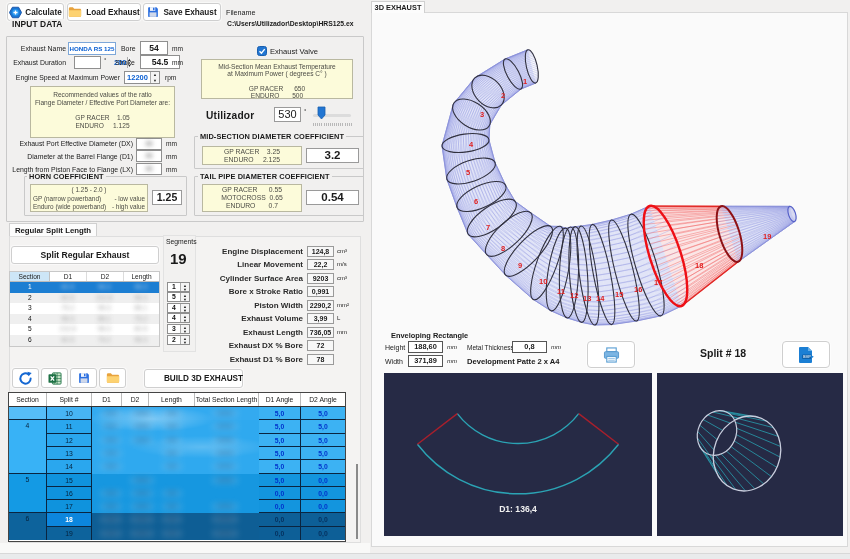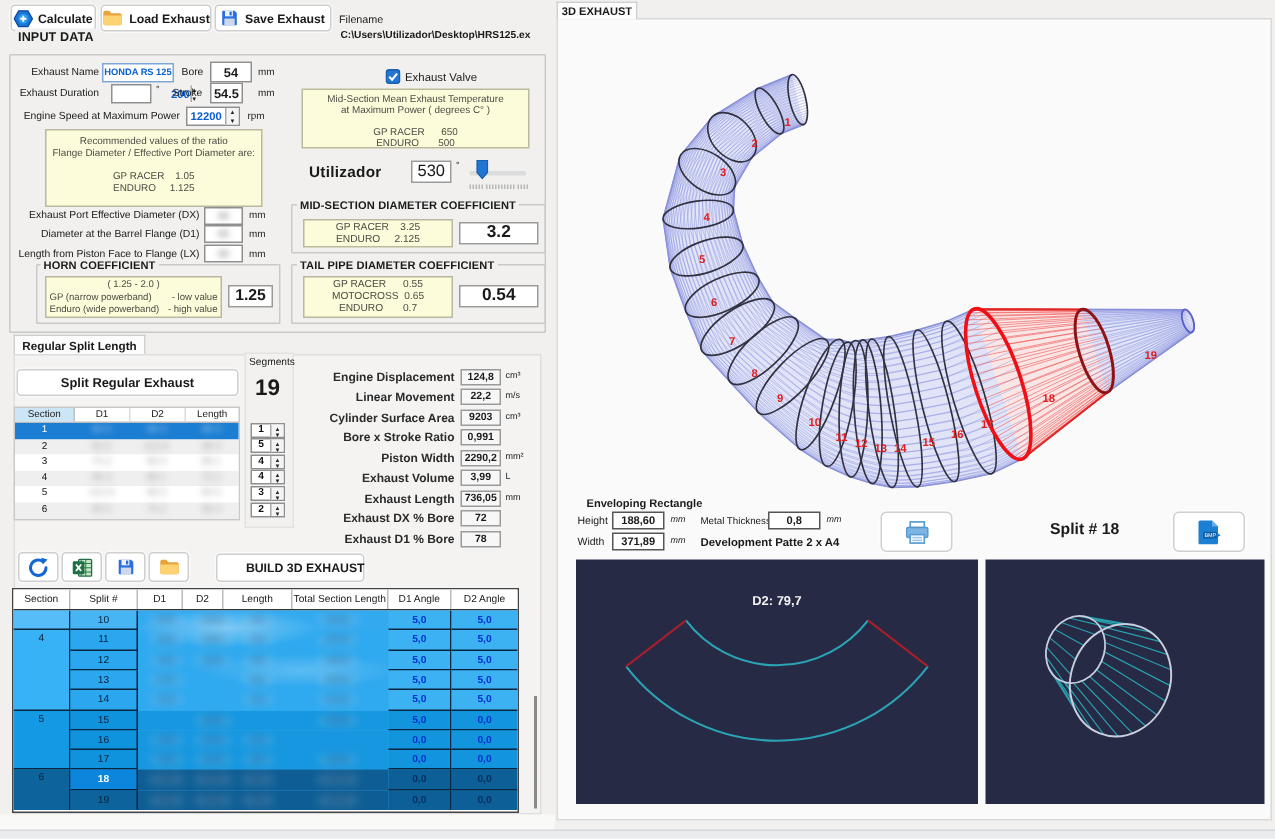--- a/index.html
+++ b/index.html
@@ -61,21 +61,21 @@
 <div class="rlbl" style="left:0px;top:59px;width:66px">Exhaust Duration</div>
 <div class="spin" style="left:74px;top:56px;width:27px;height:13px">
     <div class="v" style="font-size:7.5px;line-height:11px;padding-left:39px;">200</div>
     <div class="ar">
       <span>▲</span>
       <span>▼</span>
     </div>
   </div>
 <div class="lbl" style="left:104px;top:57px;font-size:6px">°</div>
 <div class="lbl" style="left:115px;top:59px">Stroke</div>
-<div class="inp" style="left:140px;top:55px;width:22px;height:14px;font-size:8.6px;line-height:12px">54.5</div>
+<div class="inp" style="left:140px;top:55px;width:40px;height:14px;font-size:8.6px;line-height:12px">54.5</div>
 <div class="unit" style="left:172px;top:59px">mm</div>
 <div class="rlbl" style="left:0px;top:74px;width:120px">Engine Speed at Maximum Power</div>
 <div class="spin" style="left:124px;top:71px;width:36px;height:13px">
     <div class="v" style="font-size:7.5px;line-height:11px;">12200</div>
     <div class="ar">
       <span>▲</span>
       <span>▼</span>
     </div>
   </div>
 <div class="unit" style="left:165px;top:74px">rpm</div>
@@ -580,20 +580,20 @@
       <polygon points="13.2,9.2 15.8,10.8 13.2,12.4" fill="#1b7fd4"></polygon>
     </svg>
   </div>
 <div class="darkpanel" style="left:384px;width:268px">
     <svg width="268" height="163" viewBox="0 0 268 163" style="position:absolute;left:0;top:0">
 <path d="M73.3 40.6A76.5 76.5 0 0 0 194.7 40.6" fill="none" stroke="#2ba3b4" stroke-width="1.4"></path>
 <path d="M33.4 71.2A126.8 126.8 0 0 0 234.6 71.2" fill="none" stroke="#2ba3b4" stroke-width="1.4"></path>
 <line x1="73.3" y1="40.6" x2="33.4" y2="71.2" stroke="#a81f2c" stroke-width="1.4"></line>
 <line x1="194.7" y1="40.6" x2="234.6" y2="71.2" stroke="#a81f2c" stroke-width="1.4"></line>
 </svg>
-    <div class="abs b" style="left:0;top:22px;width:268px;text-align:center;color:#f2f2f2;font-size:8.6px">D2: 79,7</div>
+    <div class="abs b" style="left:0;top:131px;width:268px;text-align:center;color:#f2f2f2;font-size:8.6px">D1: 136,4</div>
   </div>
 <div class="darkpanel" style="left:657px;width:186px">
     <svg width="186" height="163" viewBox="0 0 186 163" style="position:absolute;left:0;top:0">
 <path d="M48.2 79.6L70.4 112.8M44.2 75.8L63.5 106.3M41.5 70.7L58.7 97.6M40.3 64.7L56.4 87.5M40.7 58.4L56.9 76.9M42.7 52.1L60.1 66.6M46.1 46.5L65.6 57.4M50.6 42.0L73.2 50.0M55.8 39.0L82.1 45.2M61.4 37.7L91.7 43.2M66.9 38.1L101.1 44.2M71.8 40.4L109.6 48.2M75.8 44.2L116.5 54.7M78.5 49.3L121.3 63.4M79.7 55.3L123.6 73.5M79.3 61.6L123.1 84.1M77.3 67.9L119.9 94.4M73.9 73.5L114.4 103.6M69.4 78.0L106.8 111.0M64.2 81.0L97.9 115.8M58.6 82.3L88.3 117.8M53.1 81.9L78.9 116.8" stroke="rgba(40,165,180,0.95)" stroke-width="0.8" fill="none"></path>
 <ellipse cx="90.0" cy="80.5" rx="38.0" ry="33.0" transform="rotate(111.3 90.0 80.5)" fill="none" stroke="#c9cede" stroke-width="1.3"></ellipse>
 <ellipse cx="60.0" cy="60.0" rx="23.0" ry="19.0" transform="rotate(113.9 60.0 60.0)" fill="none" stroke="#c9cede" stroke-width="1.2"></ellipse>
 </svg>
   </div>
 </body></html>

